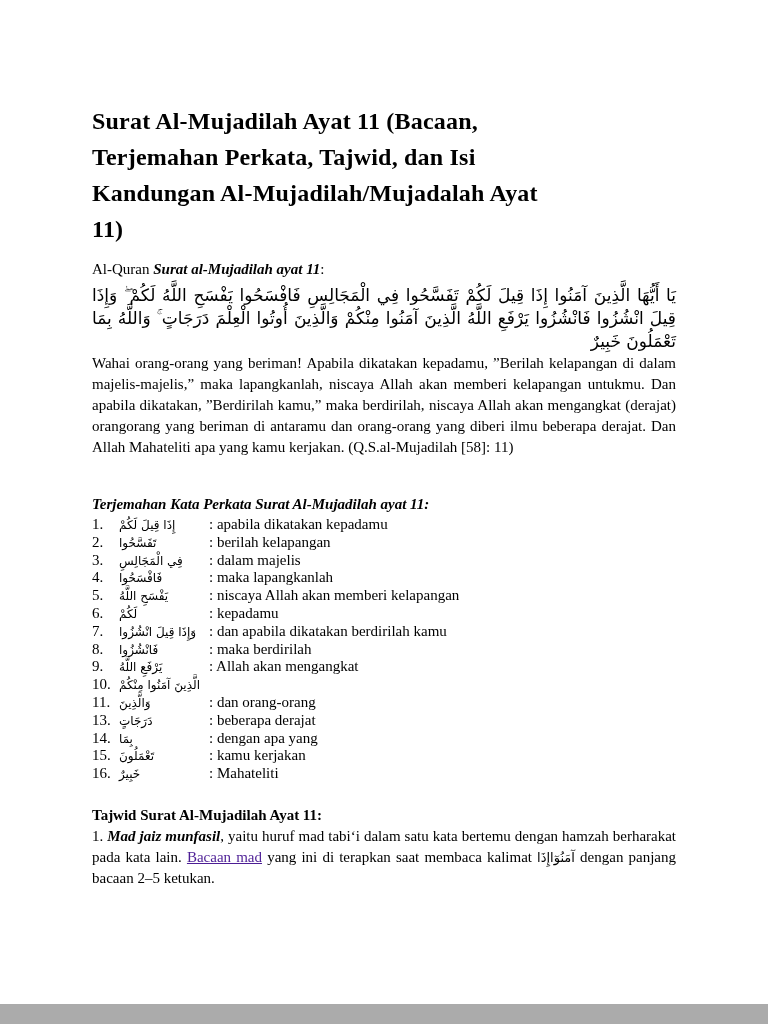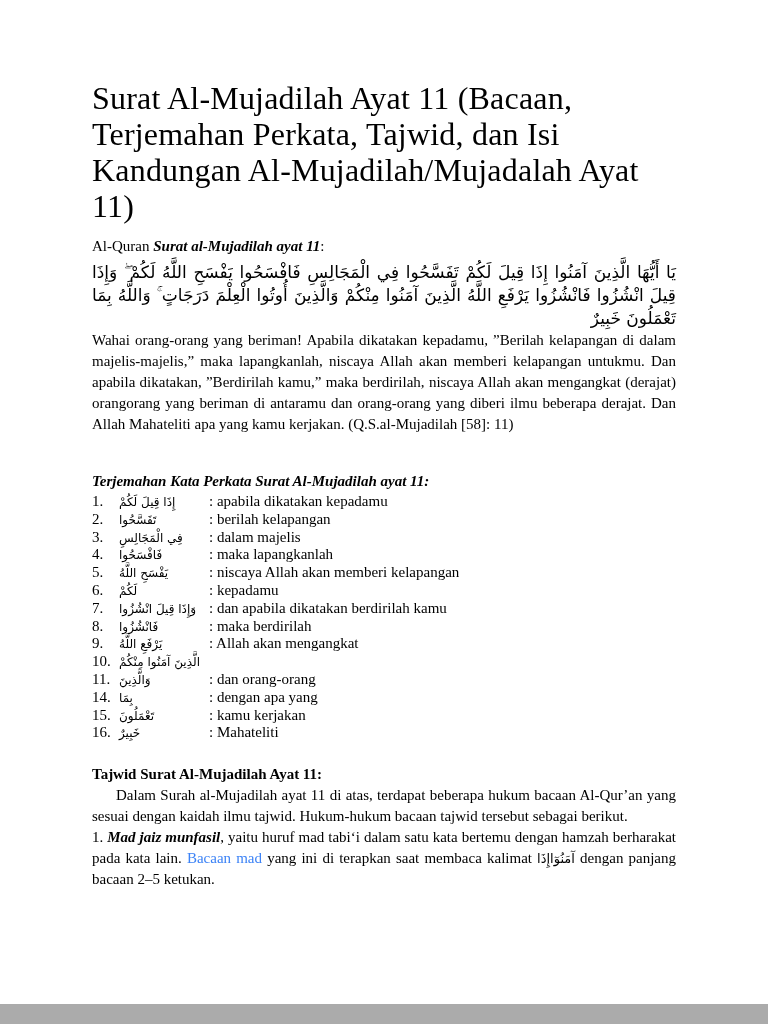--- a/index.html
+++ b/index.html
@@ -11,25 +11,26 @@
     position: relative;
     overflow: hidden;
   }
   .content {
     position: absolute;
     left: 92px;
     top: 80px;
     width: 584px;
   }
   .title {
-    font-size: 32px;
-    font-weight: normal;
+    font-size: 24px;
+    font-weight: bold;
     line-height: 36px;
     white-space: pre-line;
     letter-spacing: 0.2px;
+    margin-top: 23px;
   }
   .intro { margin-top: 12px; font-size: 15px; line-height: 21px; }
   .intro .emph { font-weight: bold; font-style: italic; text-align: center; }
   .arabic { font-family: "DejaVu Sans", sans-serif; }
   .verse {
     margin-top: 4px;
     direction: rtl;
     text-align: justify;
     font-size: 17px;
     line-height: 23px;
@@ -66,21 +67,22 @@
   .w-mean { padding-left: 6px; }
   .tajwid-heading {
     margin-top: 22px;
     font-size: 15px;
     font-weight: bold;
     line-height: 21px;
   }
   .tajwid-intro { text-indent: 24px; }
   .bi { font-weight: bold; font-style: italic; }
   .link {
-    color: #3b82f6;
+    color: #4c1d95;
+    text-decoration: underline;
     cursor: pointer;
   }
   .inline-ar { font-size: 13px; }
   .footer-bar {
     position: absolute;
     left: 0;
     bottom: 0;
     width: 768px;
     height: 20px;
     background: #ababab;
@@ -155,37 +157,41 @@
     <div class="word-row">
         <span class="w-num">10.</span>
         <span class="w-ar arabic">الَّذِينَ آمَنُوا مِنْكُمْ</span>
       </div>
     <div class="word-row">
         <span class="w-num">11.</span>
         <span class="w-ar arabic">وَالَّذِينَ</span>
         <span class="w-mean">: dan orang-orang</span>
       </div>
     <div class="word-row">
+        <span class="w-num">13.</span>
+        <span class="w-ar arabic">دَرَجَاتٍ</span>
+        <span class="w-mean">: beberapa derajat</span>
+      </div>
+    <div class="word-row">
         <span class="w-num">14.</span>
         <span class="w-ar arabic">بِمَا</span>
         <span class="w-mean">: dengan apa yang</span>
       </div>
     <div class="word-row">
         <span class="w-num">15.</span>
         <span class="w-ar arabic">تَعْمَلُونَ</span>
         <span class="w-mean">: kamu kerjakan</span>
       </div>
     <div class="word-row">
         <span class="w-num">16.</span>
         <span class="w-ar arabic">خَبِيرٌ</span>
         <span class="w-mean">: Mahateliti</span>
       </div>
   </div>
 
   <p class="tajwid-heading">Tajwid Surat Al-Mujadilah Ayat 11:</p>
 
-  <p class="body-text tajwid-intro">Dalam Surah al-Mujadilah ayat 11 di atas, terdapat beberapa hukum bacaan Al-Qur’an yang sesuai dengan kaidah ilmu tajwid. Hukum-hukum bacaan tajwid tersebut sebagai berikut.</p>
 
   <p class="body-text"><span>1. </span><span class="bi">Mad jaiz munfasil</span><span>, yaitu huruf mad tabi‘i dalam satu kata bertemu dengan hamzah berharakat pada kata lain. </span><a class="link">Bacaan mad</a><span> yang ini di terapkan saat membaca kalimat </span><span class="inline-ar arabic">آمَنُوٓاإِذَا</span><span> dengan panjang bacaan 2–5 ketukan.</span></p>
 
 </div>
 
 <div class="footer-bar"></div>
 
 </body></html>

